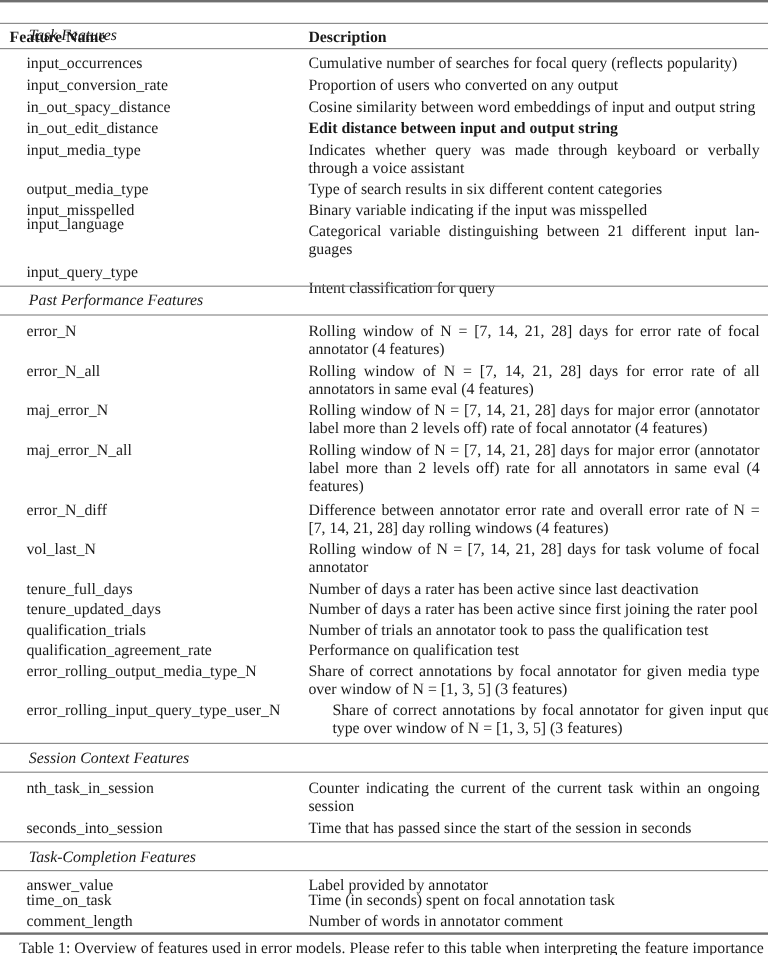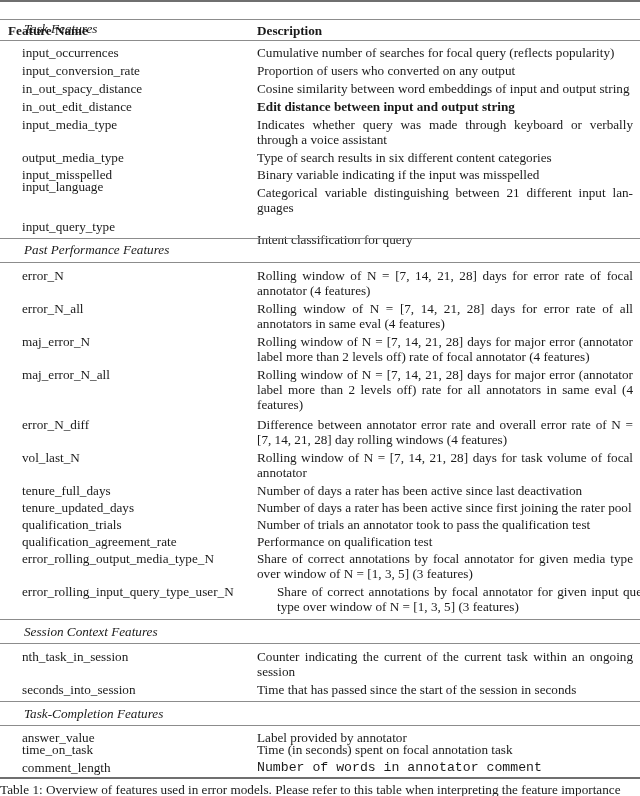--- a/index.html
+++ b/index.html
@@ -35,21 +35,21 @@
       white-space: nowrap;
       line-height: 15px;
     }
     .hdr { font-weight: bold; margin-top: 20px; }
     .sec { font-style: italic; left: 24px; }
     .name { left: 22px; }
     .desc { left: 257px; width: 376px; white-space: normal; text-align: justify; text-align-last: left; }
     .desc.nojust { text-align: center; }
     .caption {
       position: absolute;
-      left: 0;
+      left: 16px;
       top: 782px;
       white-space: nowrap;
       line-height: 15px;
     }
     .tight { line-height: 12px; }
   </style>
 </head>
 <body>
 
 <div class="page">
@@ -173,19 +173,19 @@
   <div>
     <div class="txt name tight" style="top:732px;text-align:center;">answer_value</div>
     <div class="txt desc nojust tight" style="top:732px;">Label provided by annotator</div>
   </div>
   <div>
     <div class="txt name tight" style="top:744px;">time_on_task</div>
     <div class="txt desc nojust tight" style="top:744px;">Time (in seconds) spent on focal annotation task</div>
   </div>
   <div>
     <div class="txt name" style="top:760px;">comment_length</div>
-    <div class="txt desc nojust" style="top:760px;font-family:Liberation Mono, monospace;">Number of words in annotator comment</div>
+    <div class="txt desc nojust" style="top:760px;">Number of words in annotator comment</div>
   </div>
 
   <div class="rule thick" style="top:777px;"></div>
 
   <div class="caption">Table 1: Overview of features used in error models. Please refer to this table when interpreting the feature importance</div>
 </div>
 
 </body></html>

